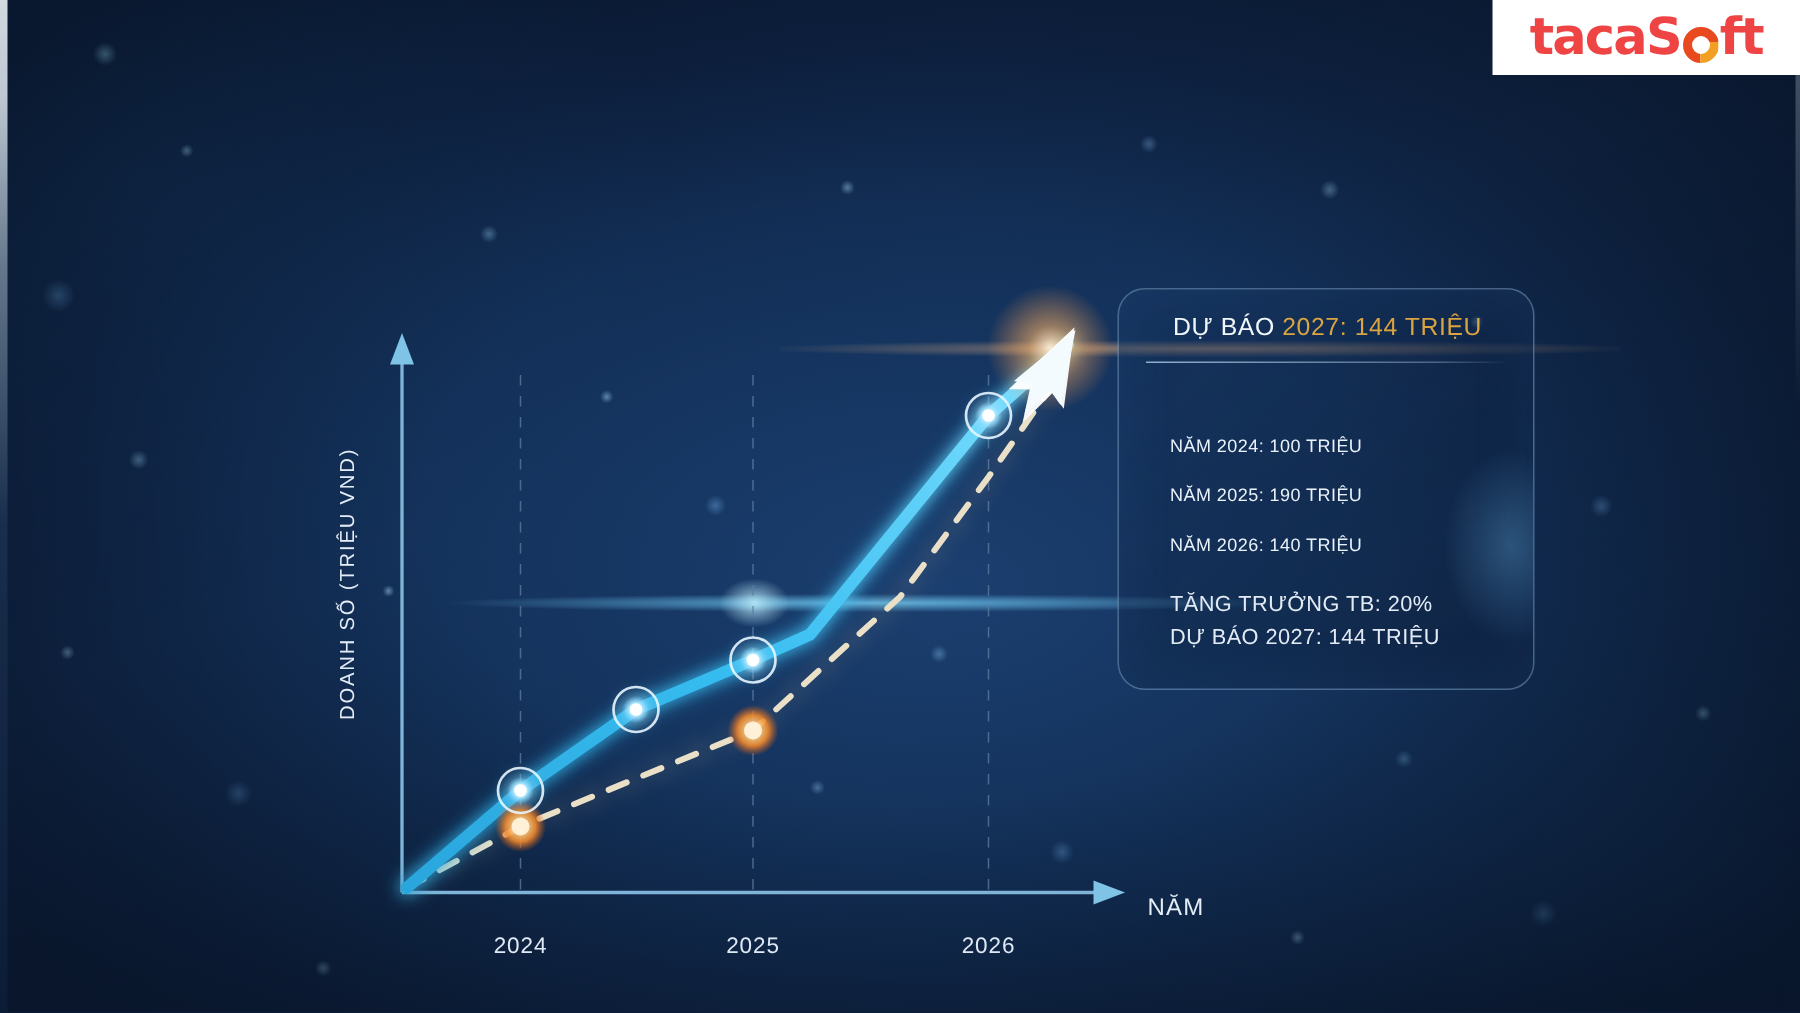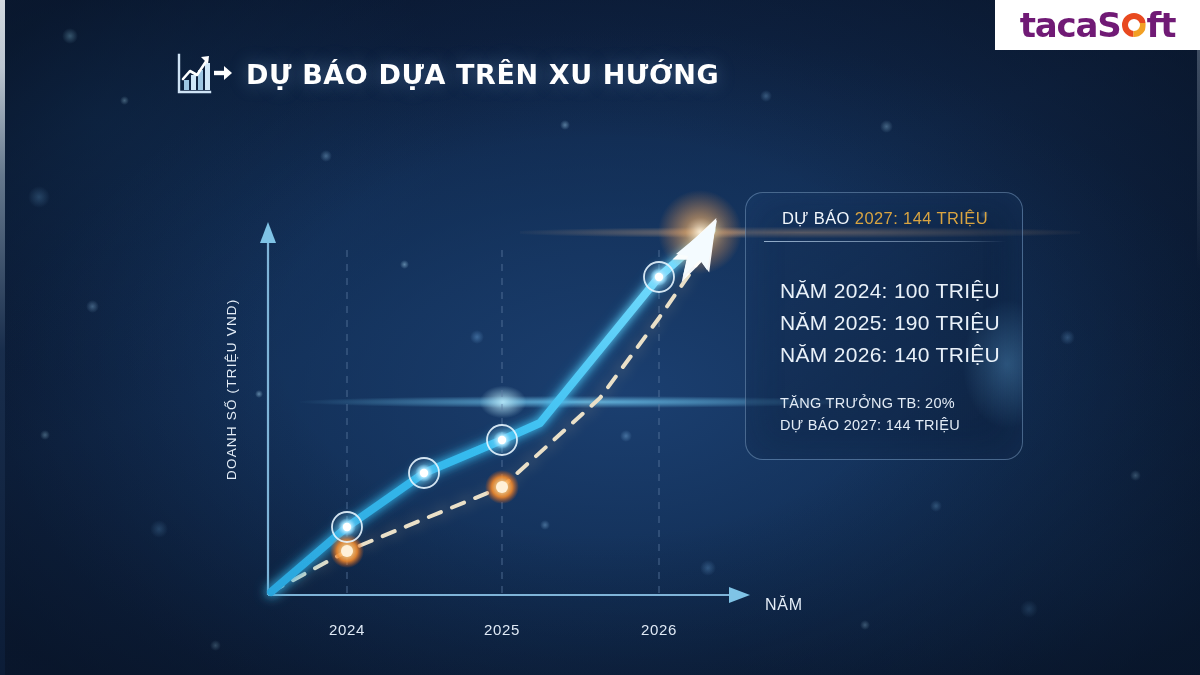--- a/index.html
+++ b/index.html
@@ -38,21 +38,21 @@
   .bokeh{ position:absolute; border-radius:50%; pointer-events:none; }
 
   
   .logo-box{
     position:absolute; right:0; top:0; width:205px; height:50px;
     background:#ffffff; display:flex; align-items:center; justify-content:center;
   }
   .logo-text{
     font-family:"DejaVu Sans", sans-serif;
     font-size:34px; font-weight:bold; letter-spacing:-1.2px;
-    color:#701a75; display:flex; align-items:center; line-height:1;
+    color:#ef4444; display:flex; align-items:flex-end; line-height:1;
   }
   .logo-o{
     display:inline-block; width:24px; height:24px; position:relative;
     margin:0 1px; vertical-align:middle;
   }
   .logo-o::before{
     content:""; position:absolute; inset:0; border-radius:50%;
     border:6px solid #e8491f;
     clip-path: polygon(0 0, 100% 0, 100% 42%, 50% 42%, 50% 100%, 0 100%);
   }
@@ -106,22 +106,23 @@
   .pt-gold{ color:#d9a441; }
   .panel-divider{
     position:absolute; left:18px; top:48px; width:242px; height:1px;
     background:linear-gradient(90deg, rgba(190,215,240,.75), rgba(190,215,240,.35) 80%, rgba(190,215,240,0));
   }
   .panel-list{
     position:absolute; left:34px; top:86px;
     display:flex; flex-direction:column; gap:8px;
   }
   .panel-list div{
-    color:#e9f1f9; font-size:21px; letter-spacing:.3px; white-space:nowrap;
+    color:#e9f1f9; font-size:12px; letter-spacing:.3px; white-space:nowrap;
     font-family:"Liberation Sans",sans-serif;
+    margin-top:11px;
   }
   .panel-foot{
     position:absolute; left:34px; top:202px;
     display:flex; flex-direction:column; gap:6px;
   }
   .panel-foot div{
     color:#e2ebf5; font-size:14.5px; letter-spacing:.3px; white-space:nowrap;
     font-family:"Liberation Sans",sans-serif;
   }
 
@@ -175,36 +176,20 @@
 
   <div class="logo-box">
     <div class="logo-text">
       <span>taca</span>
         <span>S</span>
         <span class="logo-o"></span>
         <span>ft</span>
     </div>
   </div>
 
-  <div class="header">
-    <svg class="hdr-icon" viewBox="0 0 56 44">
-      <path d="M3 3 L3 40 L34 40" stroke="#cfe3f5" stroke-width="2.4" fill="none" stroke-linecap="square"></path>
-      <rect x="8" y="28" width="5" height="10" fill="#9ec6e2"></rect>
-      <rect x="15" y="23" width="5" height="15" fill="#cfe6f7"></rect>
-      <rect x="22" y="18" width="5" height="20" fill="#9ec6e2"></rect>
-      <rect x="29" y="11" width="5" height="27" fill="#cfe6f7"></rect>
-      <path d="M7 27 L14 19 L21 23 L31 8" stroke="#ffffff" stroke-width="2.6" fill="none" stroke-linejoin="round" stroke-linecap="round"></path>
-      <path d="M25 5 L33 4 L32 12 Z" fill="#ffffff"></path>
-      <g>
-        <path d="M38 21 L50 21" stroke="#ffffff" stroke-width="4.4" stroke-linecap="butt"></path>
-        <path d="M48 14 L56 21 L48 28 Z" fill="#ffffff"></path>
-      </g>
-    </svg>
-    <div class="hdr-title">DỰ BÁO DỰA TRÊN XU HƯỚNG</div>
-  </div>
 
   <svg class="chart-svg" width="1200" height="675">
     <defs>
       <linearGradient id="cyanLine" x1="0" y1="1" x2="1" y2="0">
         <stop offset="0%" stop-color="#2aa6dd"></stop>
         <stop offset="45%" stop-color="#37bdf0"></stop>
         <stop offset="100%" stop-color="#7fe0ff"></stop>
       </linearGradient>
       <filter id="cyanGlow" x="-60%" y="-60%" width="220%" height="220%">
         <feGaussianBlur stdDeviation="5" result="b"></feGaussianBlur>

